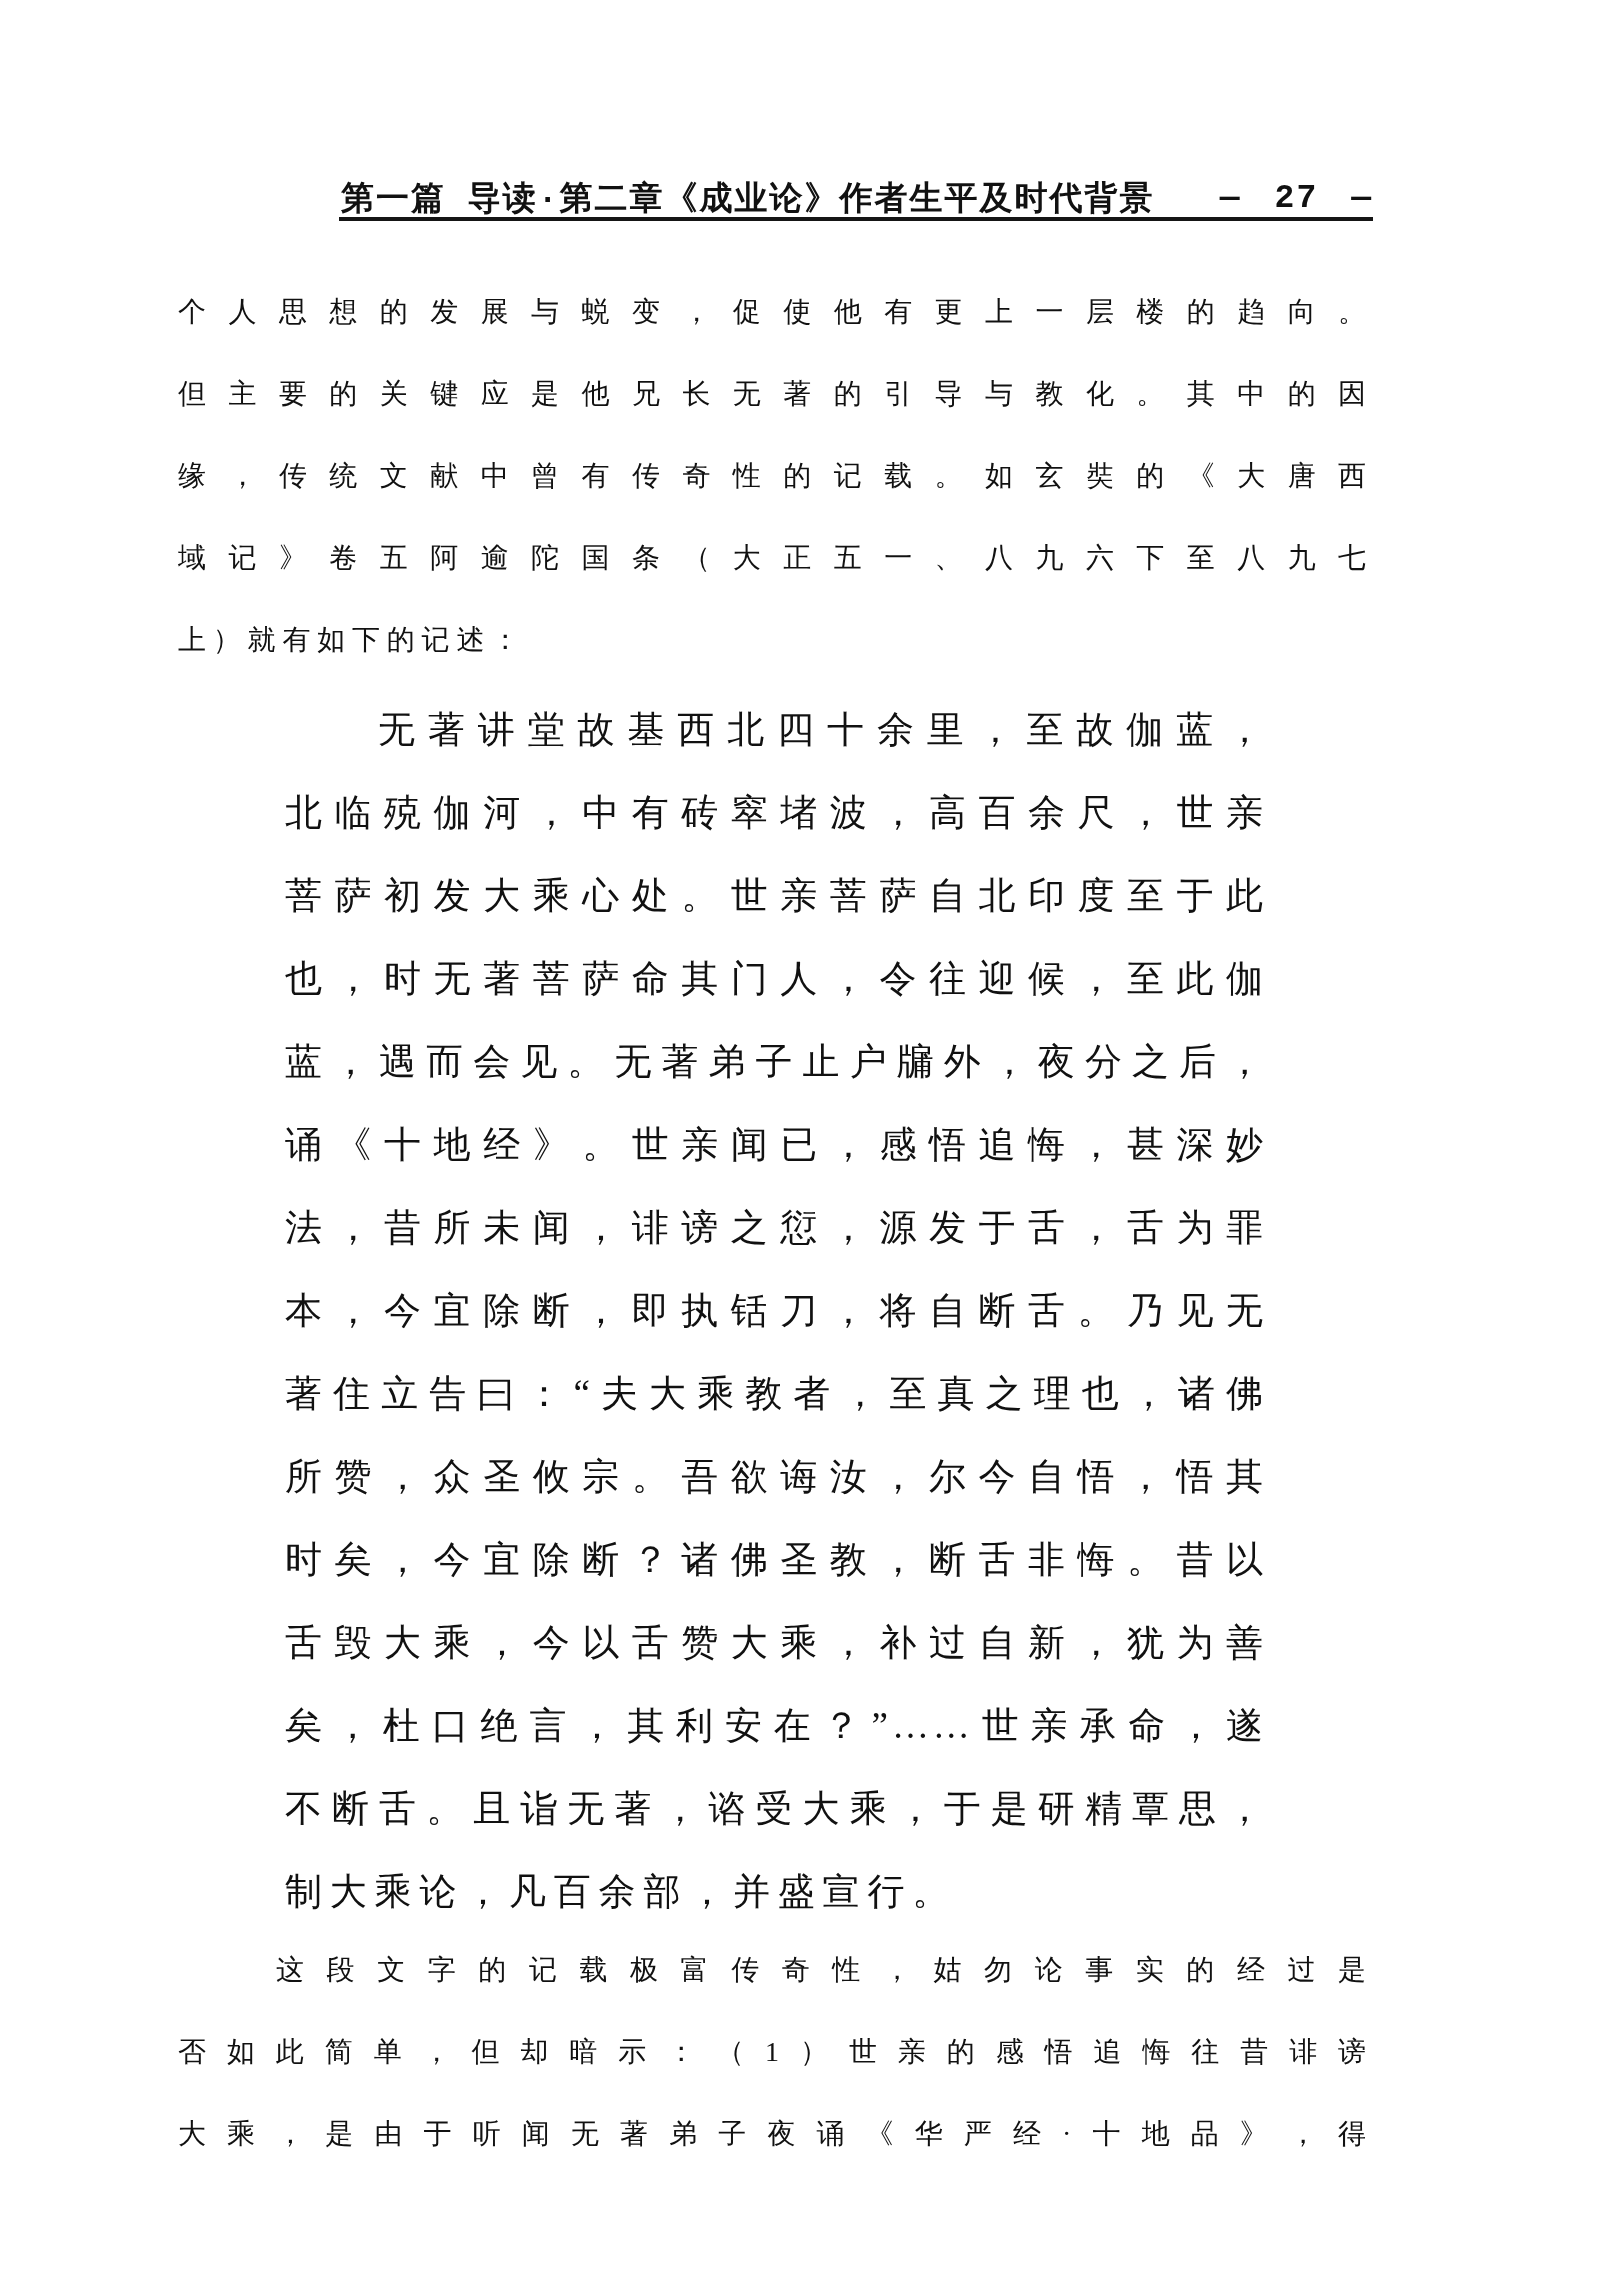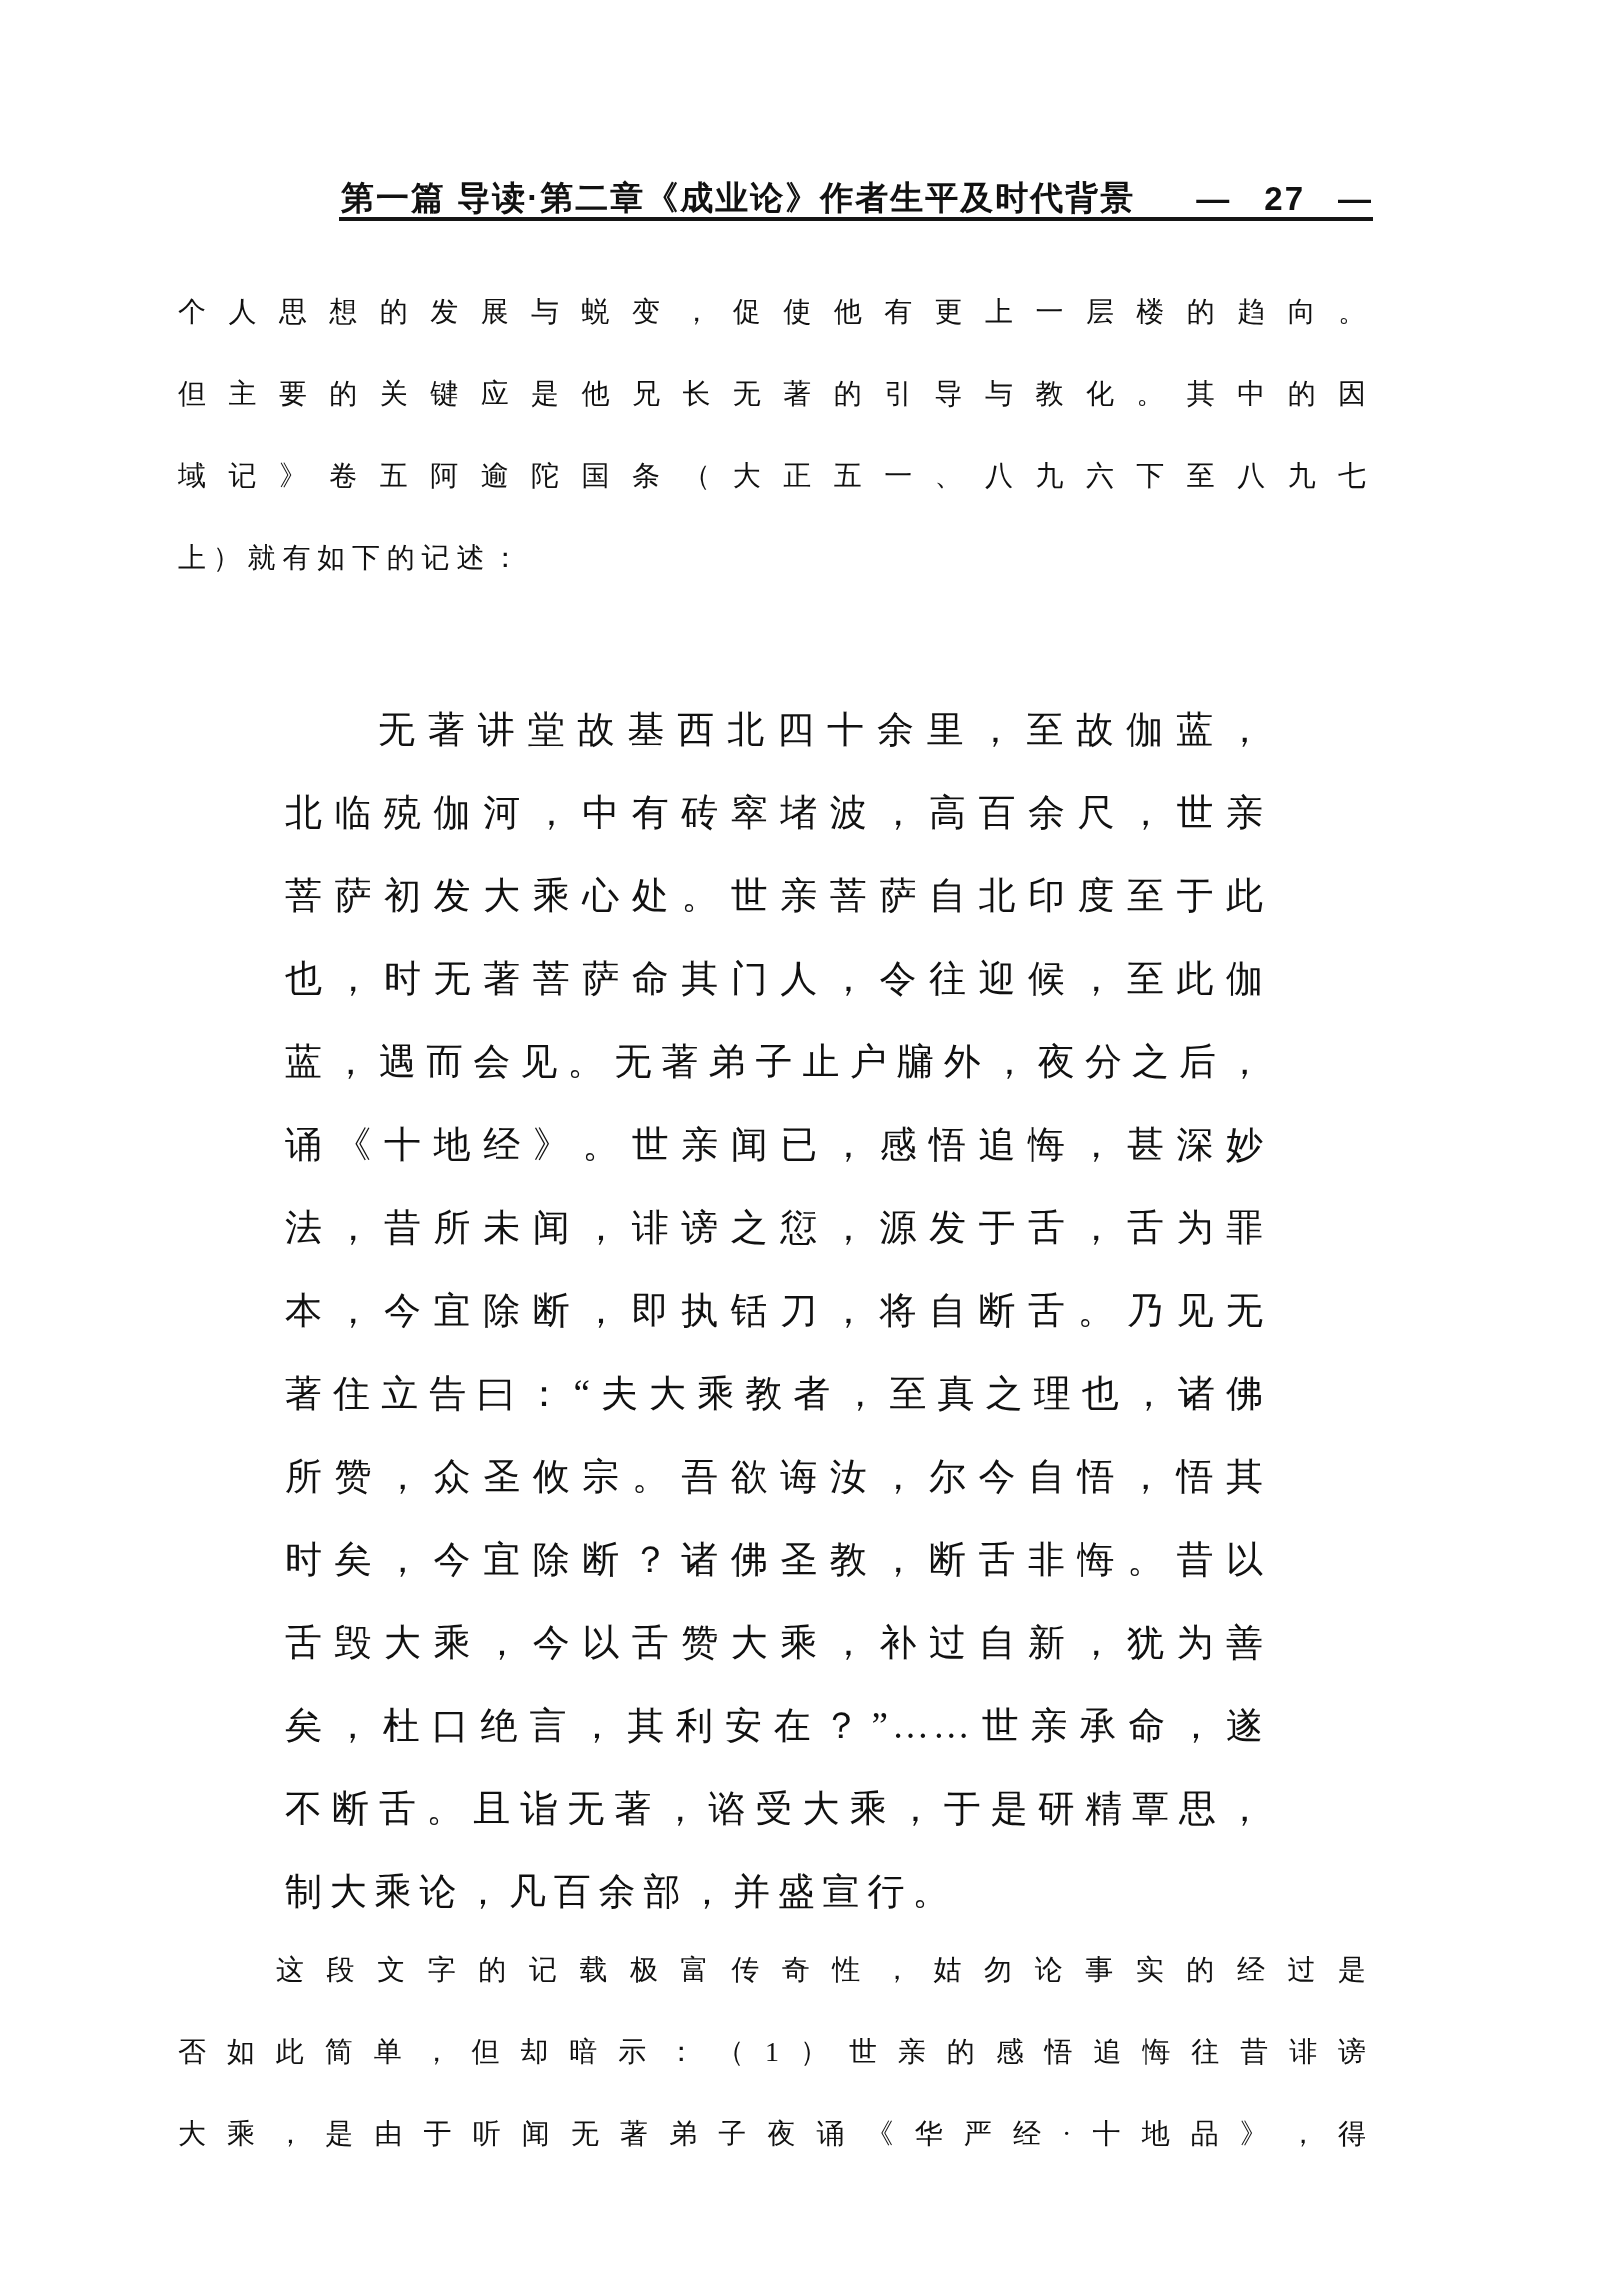--- a/index.html
+++ b/index.html
@@ -9,21 +9,21 @@
     background:#ffffff;
     margin:0 auto;
     overflow:hidden;
     color:#111;
     font-family:"Liberation Serif","DejaVu Serif",serif;
   }
   
   .header{
     position:absolute;left:341px;top:176px;width:1032px;height:45px;
     display:flex;justify-content:space-between;align-items:center;
-    font-family:Liberation Sans, sans-serif;
+    font-family:Liberation Mono, monospace;
     font-weight:700;font-size:33px;letter-spacing:2px;white-space:nowrap;
   }
   .pagenum-group{display:flex;align-items:center;gap:33px;font-weight:700;}
   .header-rule{
     position:absolute;left:339px;top:217px;width:1034px;height:3.9px;
     background:#151515;
   }
   
   .para{position:absolute;left:178px;width:1192px;}
   .para1{top:271px;}
@@ -56,20 +56,21 @@
       <span>—</span>
       <span>27</span>
       <span>—</span>
     </span>
   </div>
   <div class="header-rule"></div>
 
   <div class="para para1">
     <div class="line">个人思想的发展与蜕变，促使他有更上一层楼的趋向。</div>
     <div class="line">但主要的关键应是他兄长无著的引导与教化。其中的因</div>
+    <div class="line">缘，传统文献中曾有传奇性的记载。如玄奘的《大唐西</div>
     <div class="line">域记》卷五阿逾陀国条（大正五一、八九六下至八九七</div>
     <div class="line end">上）就有如下的记述：</div>
   </div>
 
   <div class="quote">
     <div class="qline first">无著讲堂故基西北四十余里，至故伽蓝，</div>
     <div class="qline">北临殑伽河，中有砖窣堵波，高百余尺，世亲</div>
     <div class="qline">菩萨初发大乘心处。世亲菩萨自北印度至于此</div>
     <div class="qline">也，时无著菩萨命其门人，令往迎候，至此伽</div>
     <div class="qline">蓝，遇而会见。无著弟子止户牖外，夜分之后，</div>

